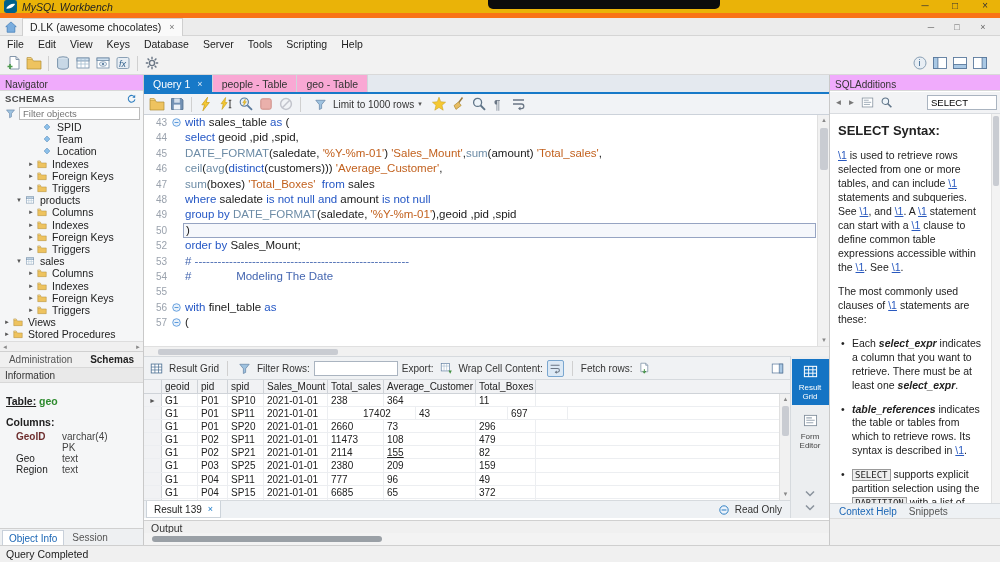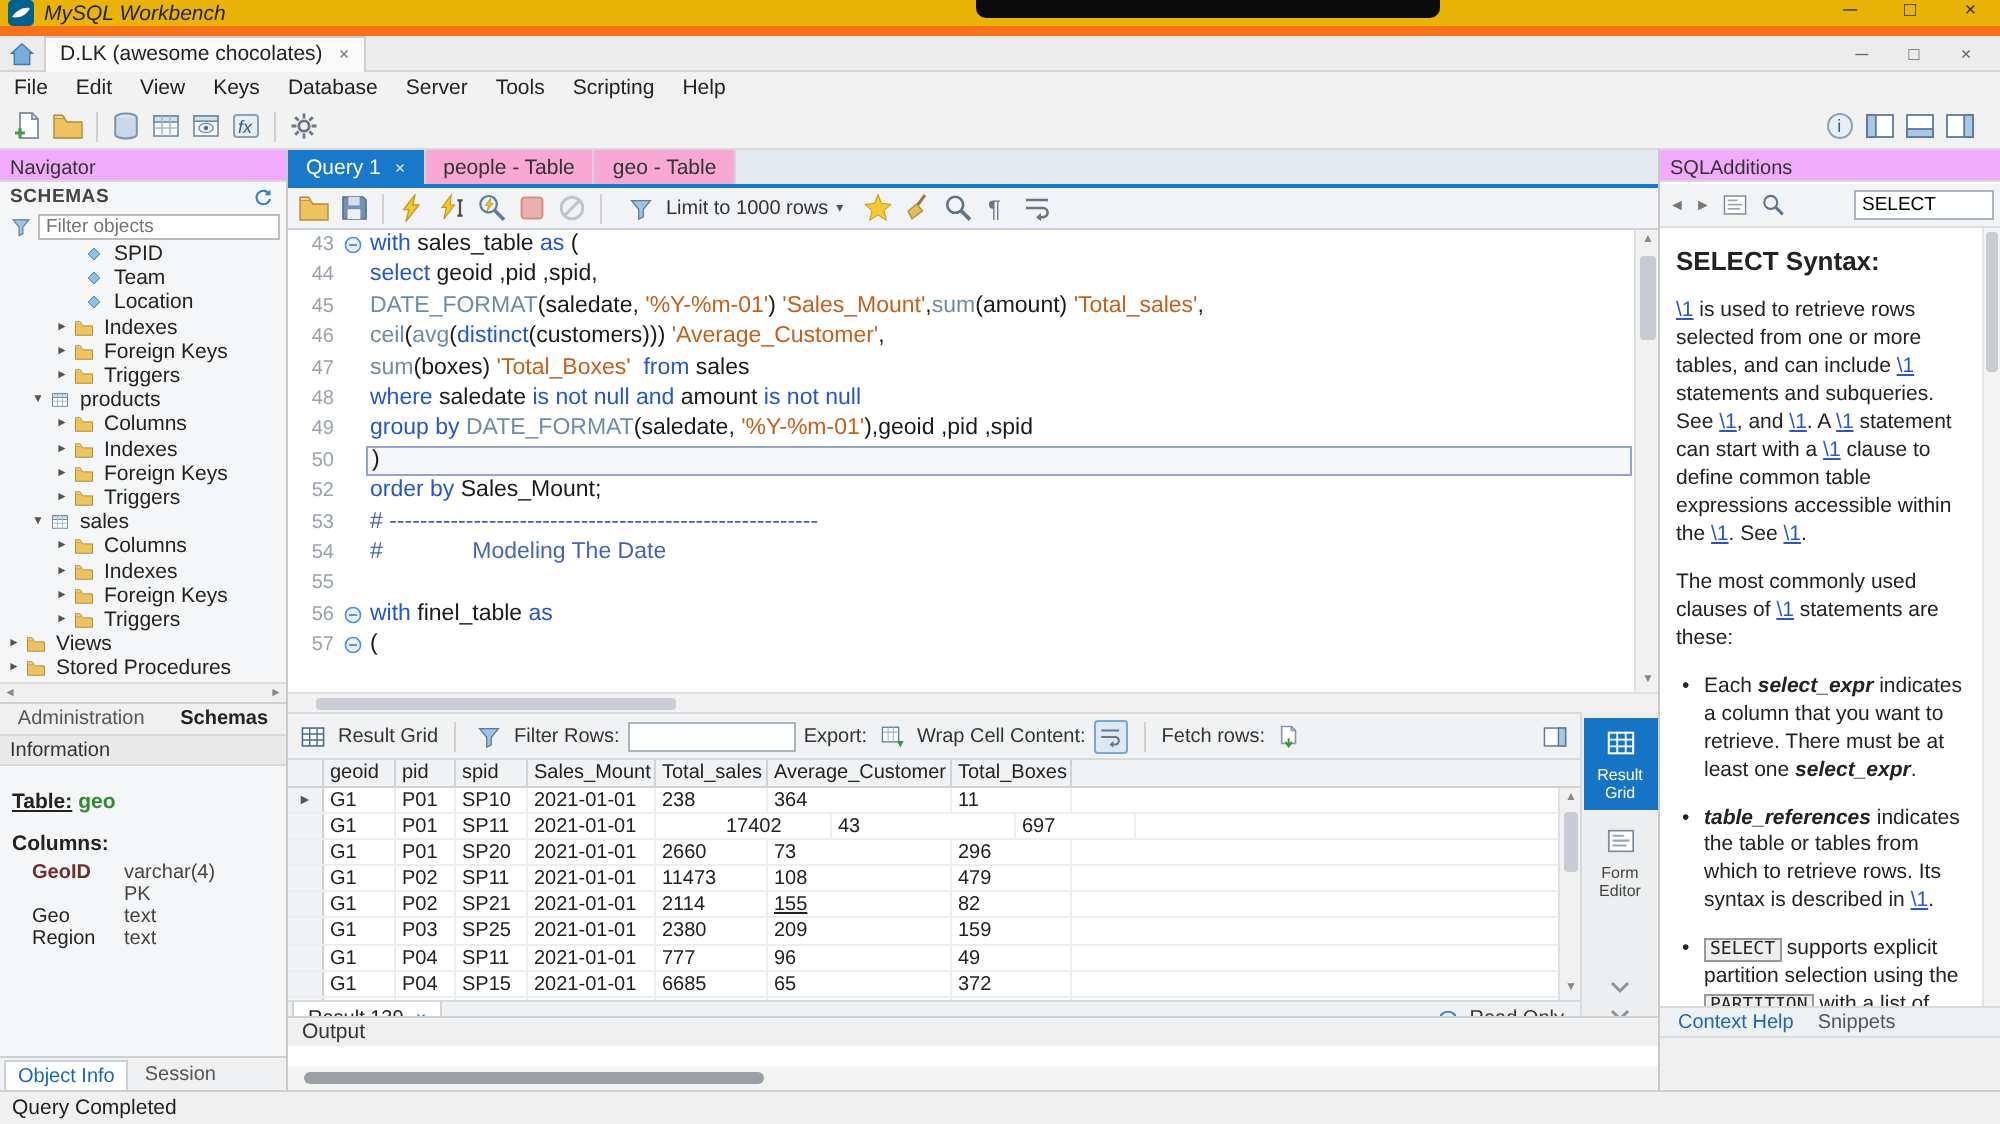--- a/index.html
+++ b/index.html
@@ -100,21 +100,21 @@
 .sbtn{width:37px;height:46px;display:flex;flex-direction:column;align-items:center;justify-content:center;font-size:8px;color:#444;text-align:center;line-height:9px;}
 .sbtn.active{background:#1574c4;color:#fff;}
 .sbtn svg{width:15px;height:15px;margin-bottom:2px;}
 .chevs{margin-top:auto;margin-bottom:4px;display:flex;flex-direction:column;gap:2px;}
 .chevs .tbi{width:16px;height:12px;}
 .rtabbar{position:absolute;top:425px;left:0;width:646px;height:18px;background:#eef1f4;border-top:1px solid #d6dade;display:flex;align-items:center;font-size:10px;}
 .rtab{height:17px;background:#fff;border:1px solid #ccd3da;border-top:none;display:flex;align-items:center;gap:6px;padding:0 7px;margin-left:2px;color:#222;}
 .rtab .x{color:#1779c8;font-size:9px;}
 .readonly{margin-left:auto;display:flex;align-items:center;gap:4px;margin-right:8px;color:#333;}
 .readonly .tbi{width:14px;height:14px;}.readonly .tbi svg{width:12px;height:12px;}
-.outhead{position:absolute;top:433px;left:0;width:100%;height:15px;background:#f0f0f0;border-top:1px solid #d0d0d0;display:flex;align-items:center;font-size:10.5px;color:#333;padding:0 7px;}
+.outhead{position:absolute;top:445px;left:0;width:100%;height:15px;background:#f0f0f0;border-top:1px solid #d0d0d0;display:flex;align-items:center;font-size:10.5px;color:#333;padding:0 7px;}
 .outbody{position:absolute;top:458px;left:0;width:100%;height:12px;background:#f3f3f3;}
 .outthumb{position:absolute;left:8px;top:3px;width:230px;height:6px;background:#9aa0a6;border-radius:3px;}
 
 .rightpanel{position:absolute;left:829px;top:75px;width:171px;height:470px;background:#fff;border-left:1px solid #c9c9c9;}
 .rtb{position:absolute;top:17px;left:0;width:100%;height:22px;background:#f2f3f5;border-bottom:1px solid #d9dce0;display:flex;align-items:center;padding:0 3px;gap:2px;}
 .rnav{font-size:8px;color:#777;width:11px;text-align:center;}
 .rinput{width:70px;height:15px;border:1px solid #aab4c0;font-size:9.5px;padding:0 3px;margin-left:auto;min-width:0;}
 .rcontent{position:absolute;top:39px;left:0;width:100%;height:389px;overflow:hidden;padding:6px 14px 0 8px;font-size:10.5px;line-height:1.33;color:#222;}
 .htitle{font-size:13px;font-weight:bold;margin:2px 0 10px;}
 .h-p{margin-bottom:10px;}

